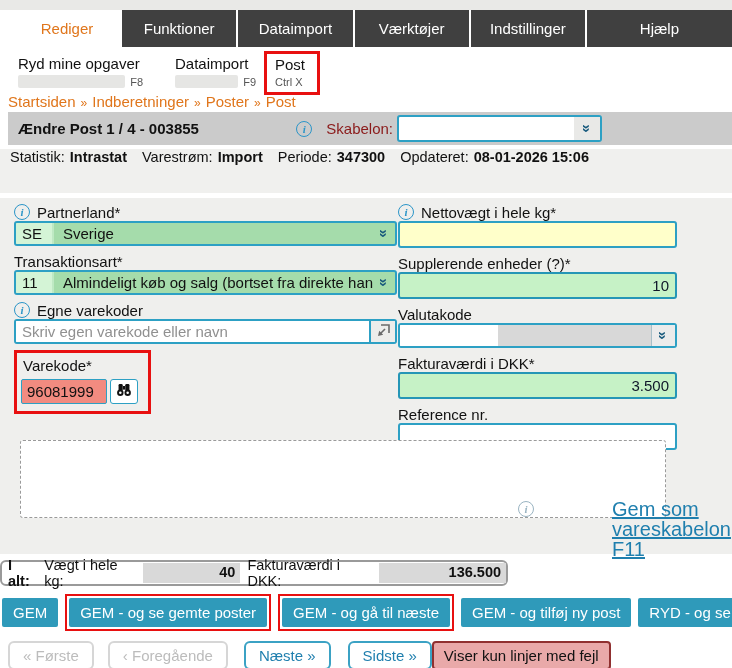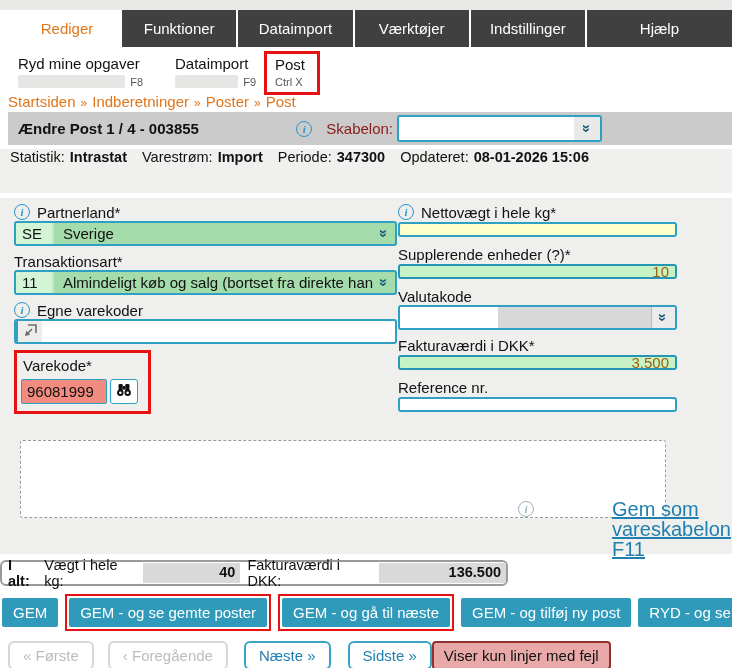--- a/index.html
+++ b/index.html
@@ -77,22 +77,22 @@
                 display:flex; align-items:center; justify-content:center; cursor:pointer; padding:0; }
 
   .vk-redbox { display:inline-block; border:3px solid #e81010; padding:2px 10px 7px 4px; margin-top:6px; background:transparent; }
   .vk-label { font-size:15px; margin:2px 0 5px 2px; }
   .vk-row { display:flex; align-items:center; }
   .vk-input { width:86px; height:25px; border:1px solid #2da0c4; border-radius:2px;
               background:#f28b80; font-size:15px; padding:0 5px; outline:none; color:#111; }
   .binoc-btn { width:28px; height:25px; margin-left:3px; background:#fff; border:1px solid #2da0c4;
                border-radius:3px; display:flex; align-items:center; justify-content:center; cursor:pointer; padding:0; }
 
-  .rin { width:100%; height:15px; border:2px solid #2da0c4; border-radius:3px;
-         font-size:15px; padding:0 6px; outline:none; color:#a16207; }
+  .rin { width:100%; height:27px; border:2px solid #2da0c4; border-radius:3px;
+         font-size:15px; padding:0 6px; outline:none; color:#0f172a; }
   .rin.yellow { background:#ffffca; }
   .rin.green  { background:#c6f2c6; text-align:right; border-color:#2596b6; }
   .rin.white  { background:#fff; }
 
   .val-dd { display:flex; height:25px; border:2px solid #2da0c4; border-radius:3px; background:#fff;
             overflow:hidden; cursor:pointer; }
   .val-dd .wcell { width:98px; background:#fff; flex:0 0 98px; }
   .val-dd .gcell { flex:1; background:#d8d8d8; }
   .val-dd .dchev { width:24px; background:#ebebeb; border-left:1px solid #a8bfc8;
                    display:flex; align-items:center; justify-content:center; flex:0 0 24px; }
@@ -219,20 +219,21 @@
       <span class="dchev">
           <span class="chev-glyph">»</span>
         </span>
     </div>
 
     <div class="fld-label">
       <span class="info-icon">i</span>
       <span>Egne varekoder</span>
     </div>
     <div class="inputwrap">
+      <input placeholder="Skriv egen varekode eller navn" style="">
       <button class="corner-btn">
         <span>
           <svg width="13" height="13" viewBox="0 0 13 13">
             <path d="M4 1 H12 V9" fill="none" stroke="#6a6a6a" stroke-width="1.6"></path>
             <path d="M8 5 L3 10" fill="none" stroke="#6a6a6a" stroke-width="1.6"></path>
             <path d="M1 12 L2.2 6.8 L6.2 10.8 Z" fill="#6a6a6a"></path>
           </svg>
         </span>
       </button>
     </div>

